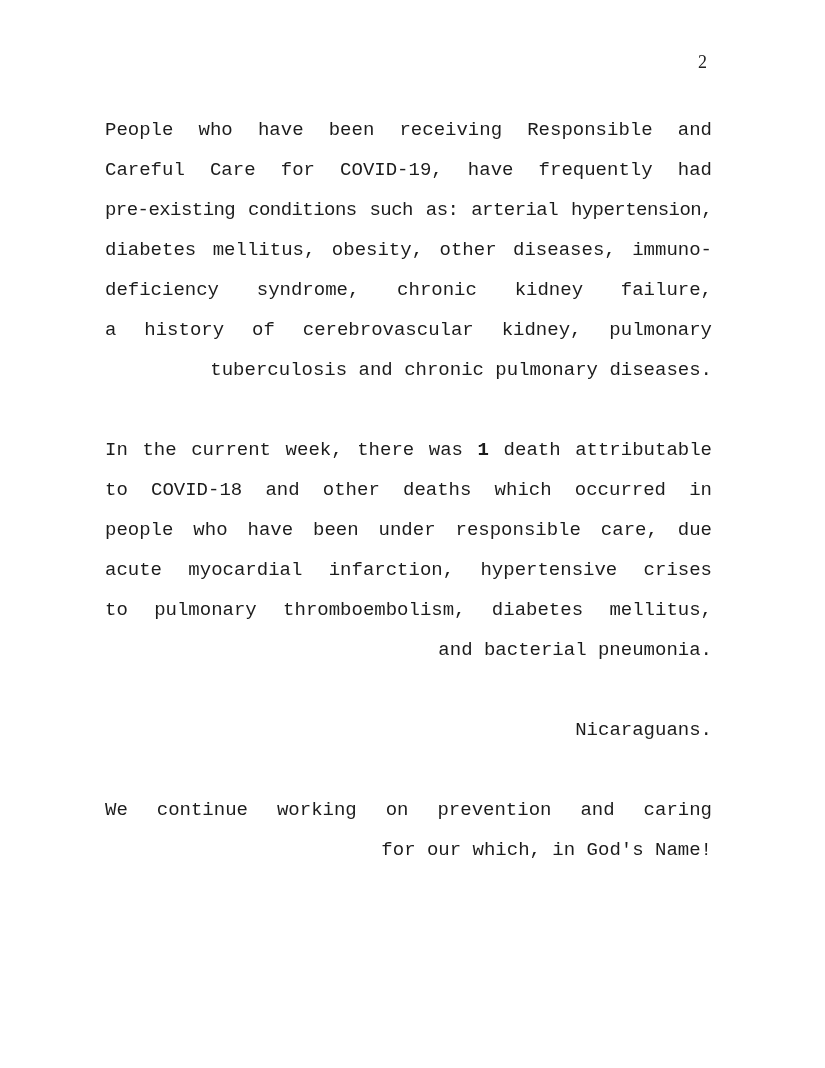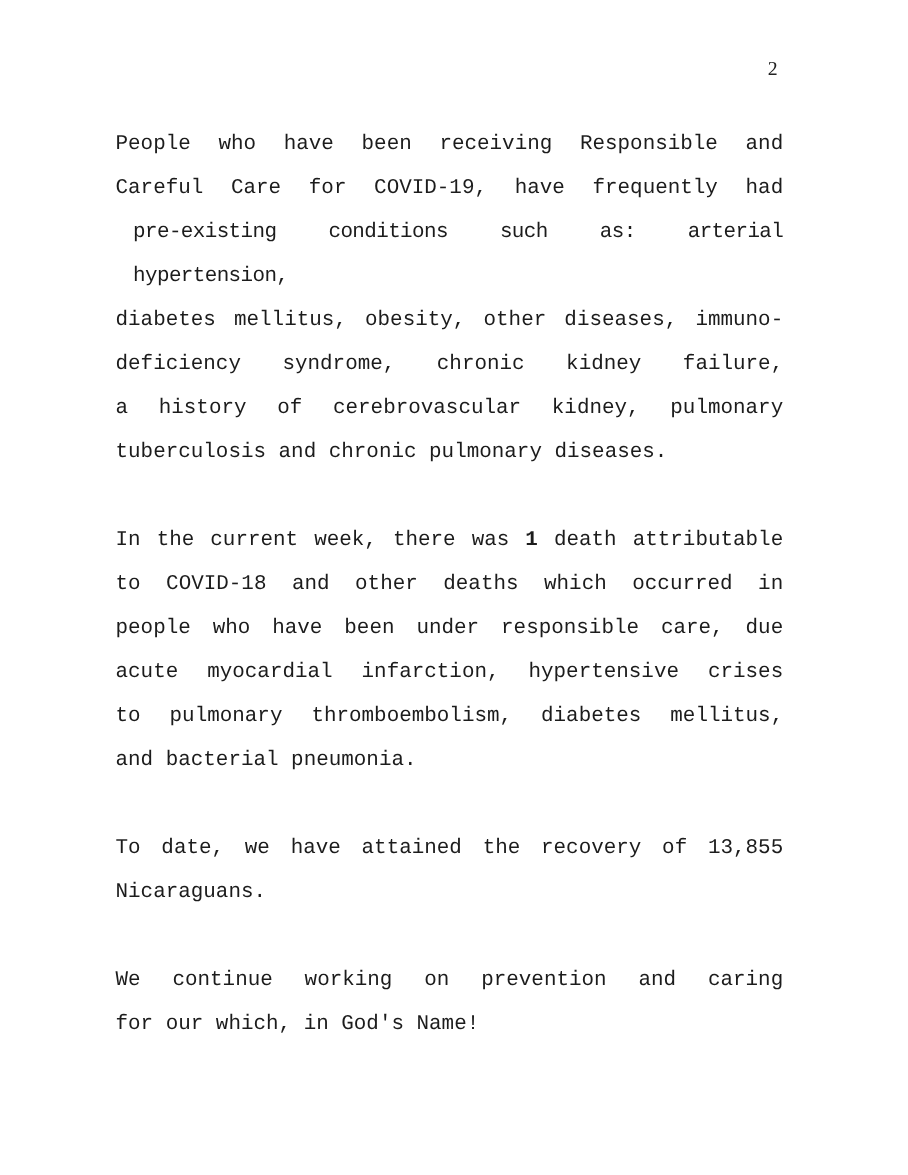--- a/index.html
+++ b/index.html
@@ -33,29 +33,28 @@
     line-height: 40px;
   }
   .para {
     margin: 0;
   }
   .para + .para {
     margin-top: 40px;
   }
   .line {
     white-space: normal;
-    text-align: left;
+    text-align: right;
   }
   .j {
     text-align: justify;
     text-align-last: justify;
   }
   .tight {
     letter-spacing: -0.55px;
-    margin-left: 16px;
   }
   .b {
     font-weight: bold;
   }
 </style>
 </head>
 <body>
 
 <div class="page">
 
@@ -76,21 +75,20 @@
     <div class="para">
       <div class="line j"><span>In the current week, there was </span><span class="b">1</span><span> death attributable</span></div>
       <div class="line j">to COVID-18 and other deaths which occurred in</div>
       <div class="line j">people who have been under responsible care, due</div>
       <div class="line j">acute myocardial infarction, hypertensive crises</div>
       <div class="line j">to pulmonary thromboembolism, diabetes mellitus,</div>
       <div class="line">and bacterial pneumonia.</div>
     </div>
 
     <div class="para">
-      <div class="line j">To date, we have attained the recovery of 13,855</div>
       <div class="line">Nicaraguans.</div>
     </div>
 
     <div class="para">
       <div class="line j">We continue working on prevention and caring</div>
       <div class="line">for our which, in God's Name!</div>
     </div>
 
   </div>
 </div>

